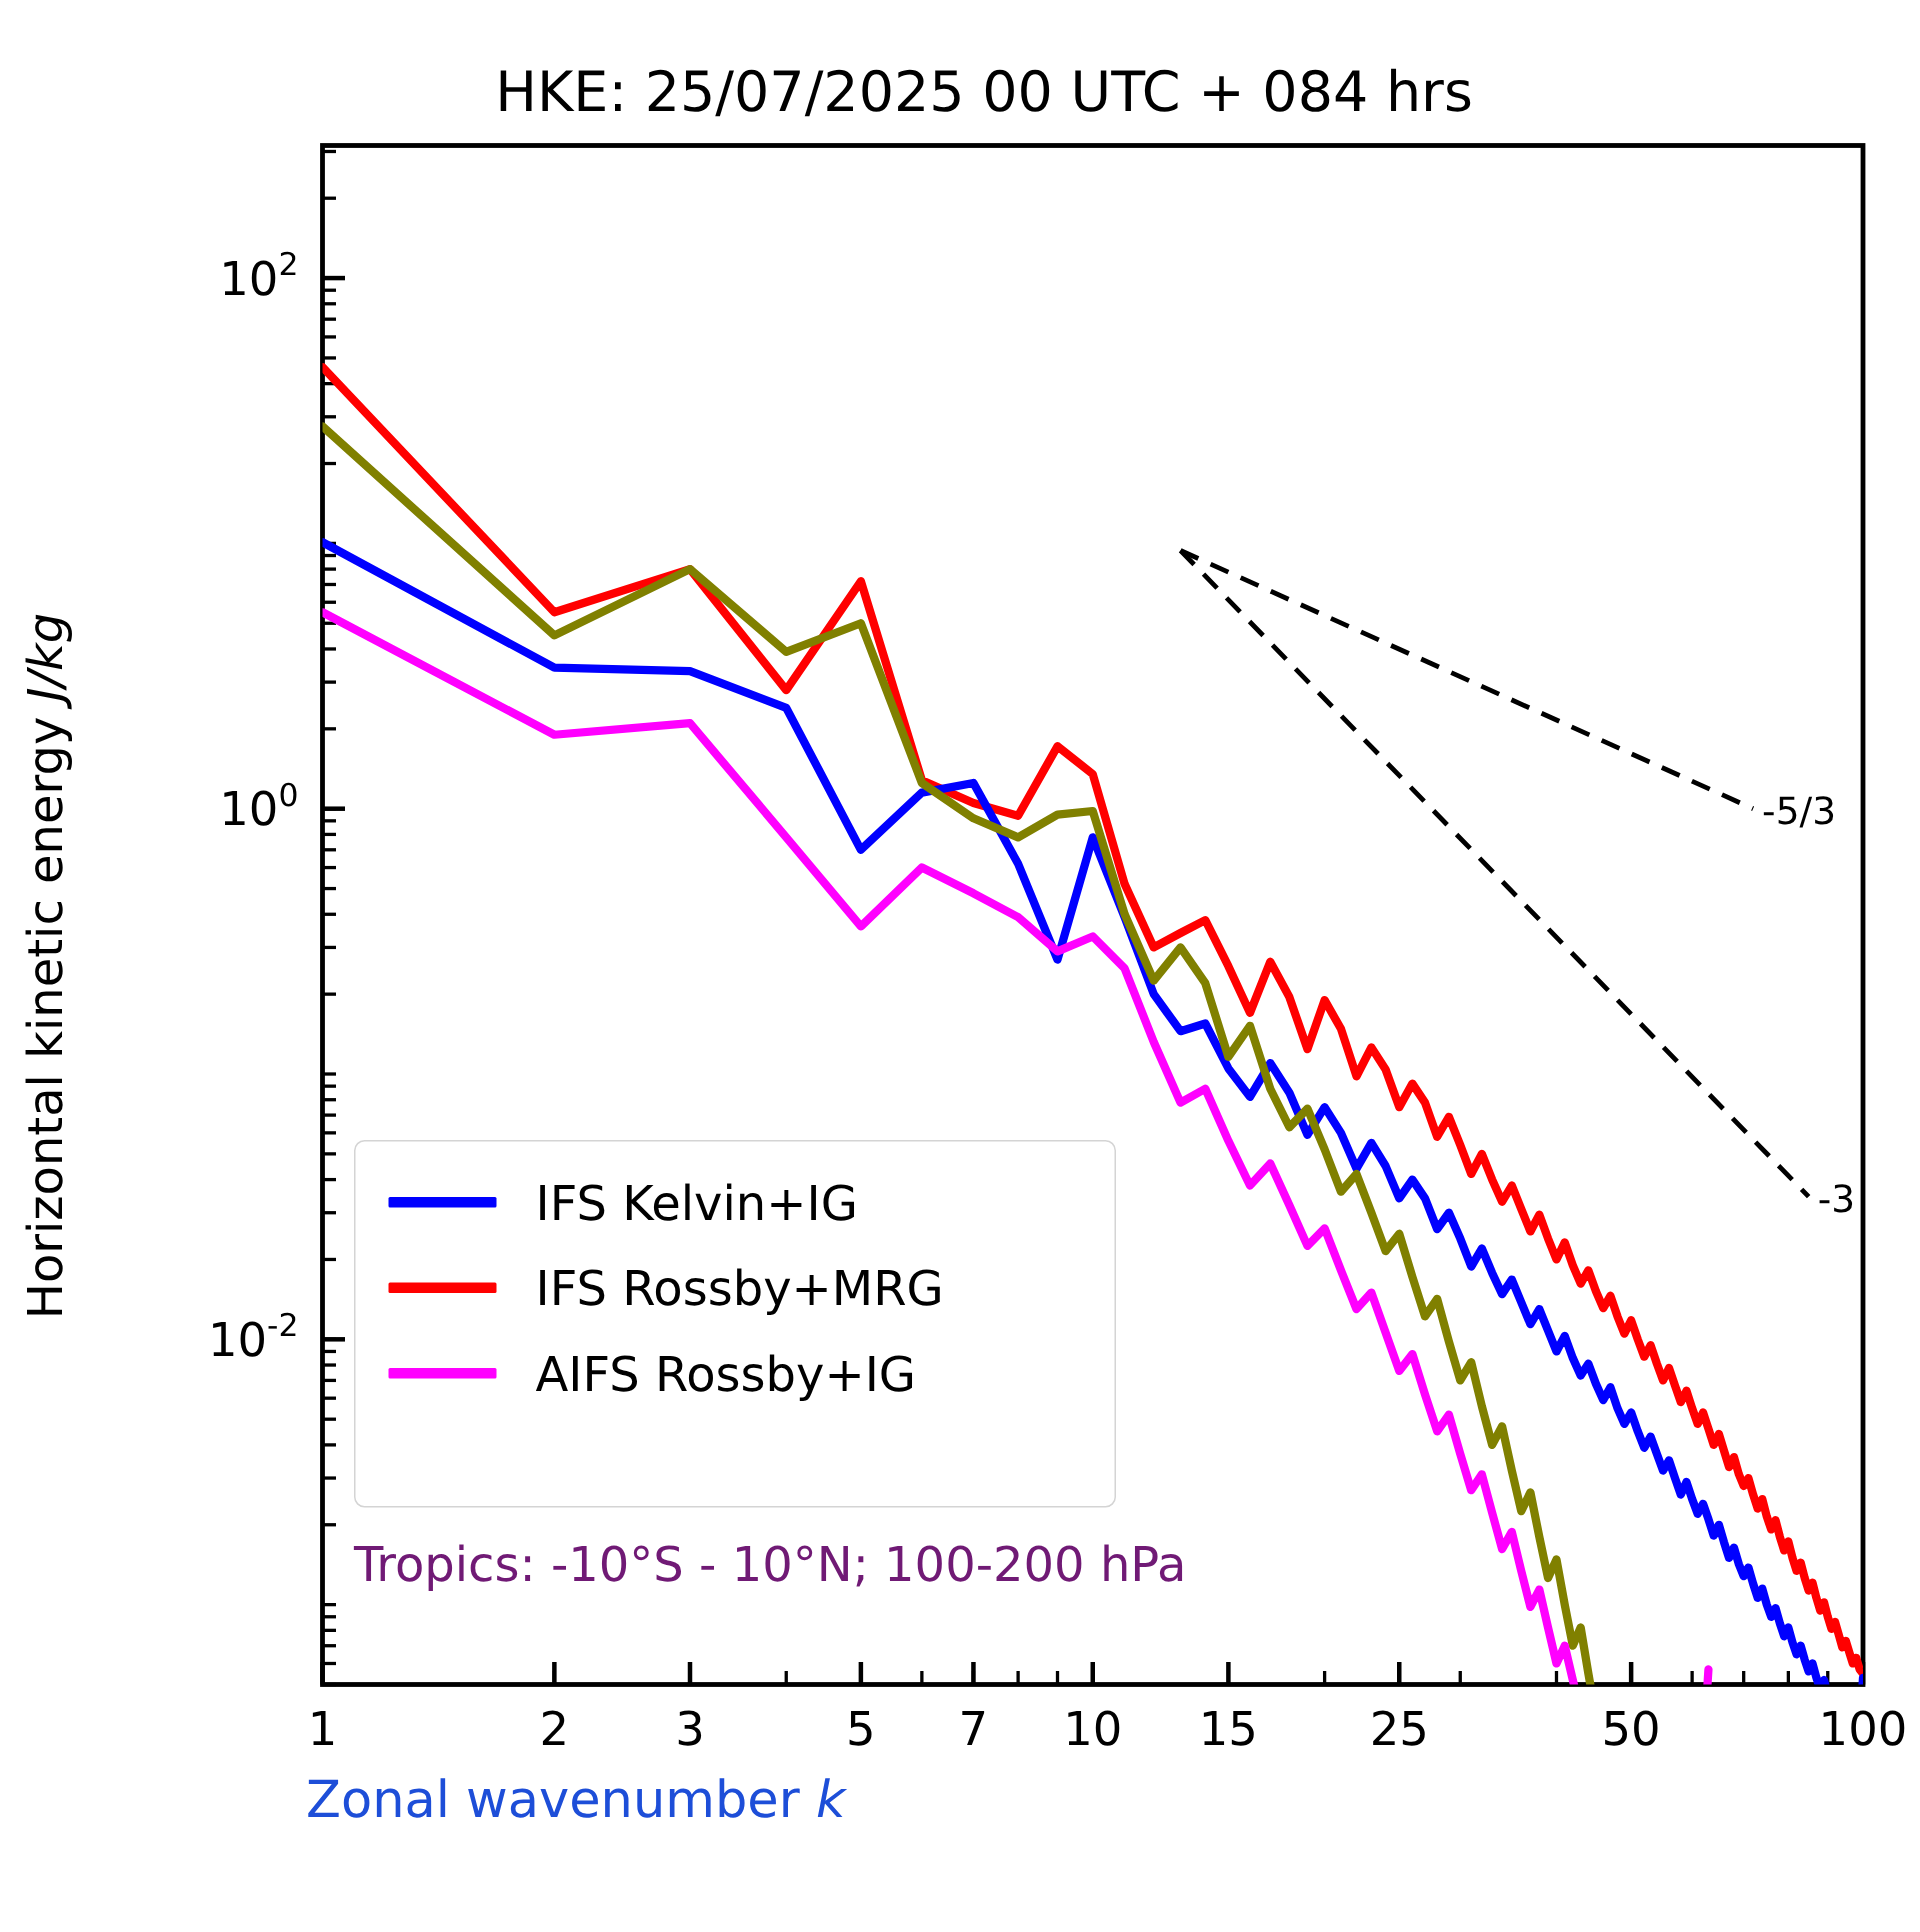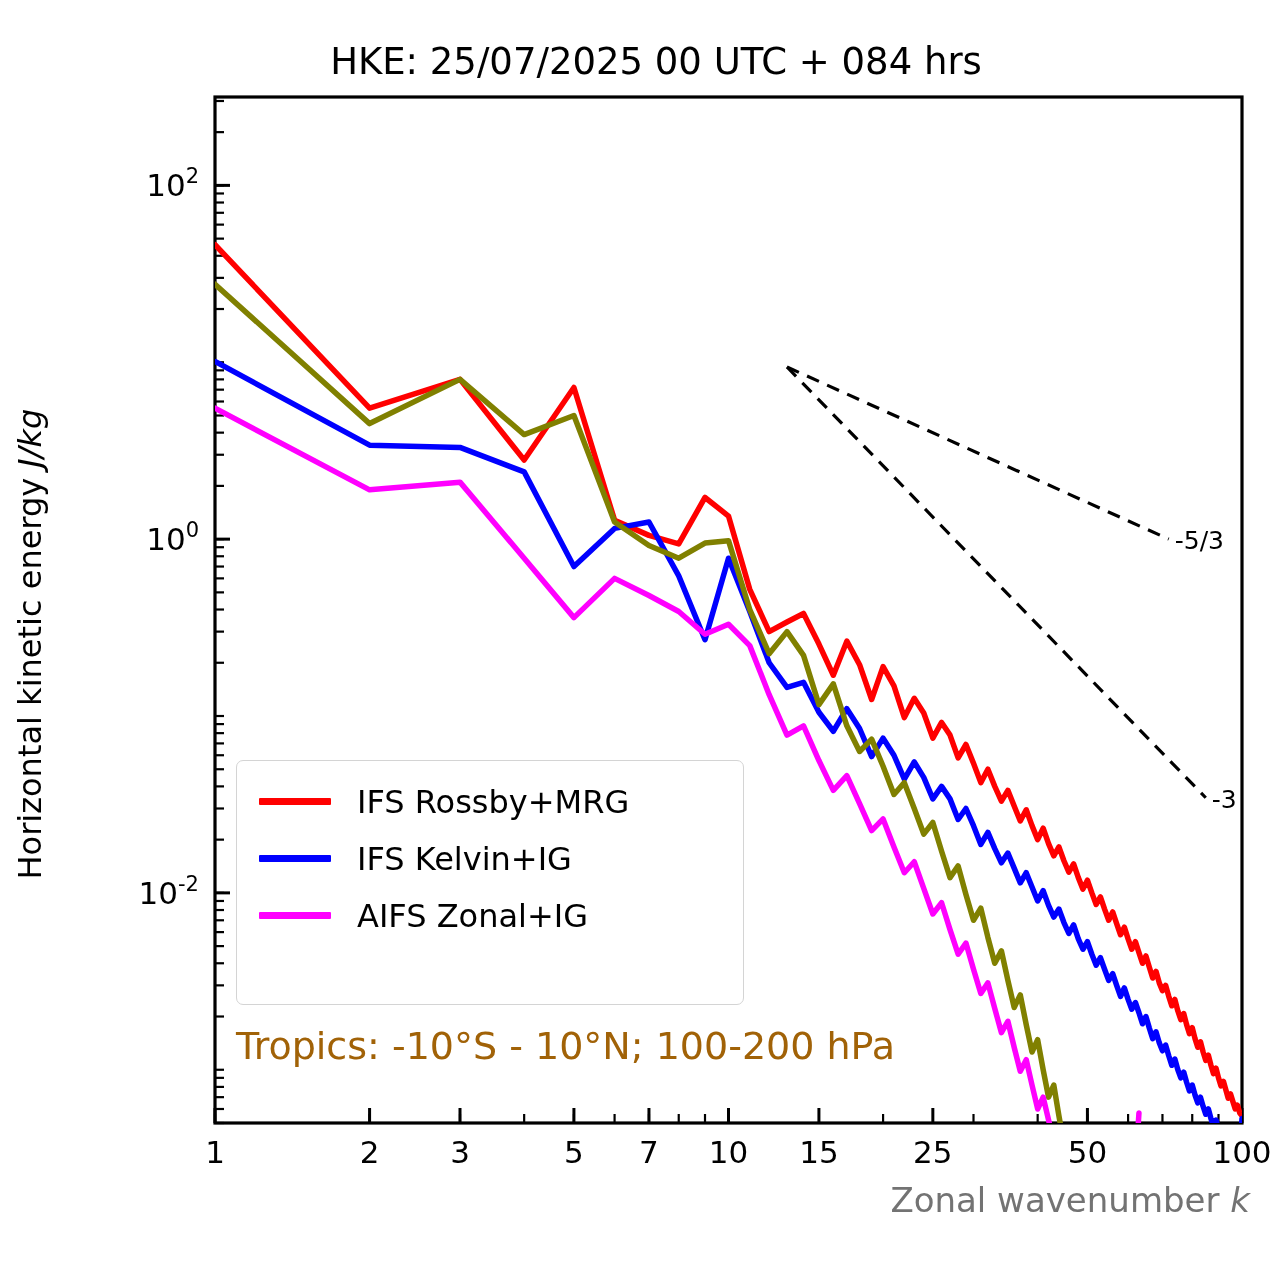--- a/index.html
+++ b/index.html
@@ -11,38 +11,38 @@
     font-size:37px;color:#000;letter-spacing:0px;
   }
   #ylabel{
     position:absolute;left:0;top:0;width:1288px;height:60px;
     transform-origin:0 0;transform:rotate(-90deg) translate(-1288px,0);
     text-align:center;font-size:32px;color:#000;
     display:flex;align-items:center;justify-content:center;
   }
   #ylabel .ital{font-style:italic;}
   #xlabel{
-    position:absolute;left:222px;top:1180px;width:1028px;text-align:right;
-    font-size:34px;color:#737373;
+    position:absolute;left:204px;top:1180px;width:1028px;text-align:left;
+    font-size:34px;color:#1d4ed8;
   }
   #xlabel .ital{font-style:italic;}
   svg{position:absolute;left:0;top:0;}
   .tick-lbl{font-family:"DejaVu Sans",sans-serif;font-size:31px;fill:#000;}
   .ann-lbl{font-family:"DejaVu Sans",sans-serif;font-size:25px;fill:#000;}
   
   #legend{
     position:absolute;left:236px;top:760px;width:508px;height:245px;
     border:1.6px solid #d4d4d4;border-radius:7px;background:#fff;
     box-sizing:border-box;padding:12px 0 0 0;
   }
   .leg-row{display:flex;align-items:center;height:57px;padding-left:22px;}
   .leg-swatch{width:72px;height:7px;border-radius:1px;margin-right:26px;flex:0 0 auto;}
   .leg-text{font-size:32px;color:#000;line-height:1;white-space:nowrap;}
   #subnote{
-    position:absolute;left:236px;top:1024px;font-size:38px;color:#a16207;white-space:nowrap;
+    position:absolute;left:236px;top:1024px;font-size:32px;color:#701a75;white-space:nowrap;
   }
 </style>
 </head>
 <body>
 
 <div id="root">
 
   <div id="title">HKE: 25/07/2025 00 UTC + 084 hrs</div>
 
   <div id="ylabel">
@@ -169,28 +169,28 @@
       <g clip-path="url(#pc)">
         <path d="M215.00 244.70 L369.58 408.18 L460.00 379.40 L524.16 460.04 L573.92 387.49 L614.58 520.17 L648.96 535.38 L678.74 543.88 L705.00 497.47 L728.50 516.08 L749.76 589.36 L769.16 631.62 L787.01 622.00 L803.54 613.46 L818.92 644.10 L833.32 675.25 L846.84 641.14 L859.58 664.71 L871.64 699.48 L883.08 666.70 L893.96 685.89 L904.33 717.56 L914.25 698.25 L923.74 712.99 L932.84 738.10 L941.59 722.41 L950.01 735.09 L958.12 757.85 L965.94 744.51 L973.50 763.34 L980.81 782.64 L987.89 769.25 L994.76 786.39 L1001.41 801.17 L1007.88 790.33 L1014.16 805.97 L1020.27 820.97 L1026.22 809.78 L1032.01 825.63 L1037.66 839.64 L1043.16 828.24 L1048.54 843.58 L1053.79 855.82 L1058.91 846.88 L1063.92 860.72 L1068.83 872.14 L1073.62 863.81 L1078.32 877.61 L1082.92 889.13 L1087.42 880.17 L1091.84 892.88 L1096.17 904.47 L1100.42 896.82 L1104.58 909.07 L1108.68 920.28 L1112.69 911.97 L1116.64 923.64 L1120.52 934.72 L1124.33 927.16 L1128.08 938.80 L1131.77 949.26 L1135.39 941.65 L1138.96 952.53 L1142.47 963.27 L1145.93 955.94 L1149.34 967.21 L1152.69 978.04 L1155.99 971.36 L1159.25 982.85 L1162.46 990.66 L1165.62 985.36 L1168.74 996.36 L1171.82 1005.77 L1174.85 999.37 L1177.84 1010.96 L1180.80 1019.65 L1183.71 1013.50 L1186.59 1024.60 L1189.43 1033.65 L1192.24 1027.65 L1195.01 1038.61 L1197.74 1047.27 L1200.45 1041.75 L1203.12 1052.00 L1205.76 1060.37 L1208.36 1055.11 L1210.94 1065.28 L1213.49 1073.70 L1216.01 1068.23 L1218.50 1077.85 L1220.97 1085.94 L1223.41 1081.34 L1225.82 1089.83 L1228.20 1098.26 L1230.56 1093.93 L1232.90 1101.67 L1235.21 1108.99 L1237.49 1105.25 L1239.76 1112.93 L1242.00 1115.68 " fill="none" stroke="#FF0000" stroke-width="5.5" stroke-linejoin="round" stroke-linecap="round"></path>
         <path d="M215.00 361.49 L369.58 445.13 L460.00 447.42 L524.16 471.88 L573.92 566.53 L614.58 528.40 L648.96 521.99 L678.74 575.85 L705.00 639.71 L728.50 558.22 L749.76 611.46 L769.16 662.76 L787.01 687.46 L803.54 682.34 L818.92 712.26 L833.32 731.25 L846.84 708.68 L859.58 728.49 L871.64 756.54 L883.08 738.10 L893.96 755.25 L904.33 779.07 L914.25 761.93 L923.74 777.34 L932.84 798.88 L941.59 786.39 L950.01 798.88 L958.12 819.48 L965.94 808.49 L973.50 825.63 L980.81 844.39 L987.89 832.31 L994.76 848.59 L1001.41 862.77 L1007.88 853.03 L1014.16 868.14 L1020.27 882.82 L1026.22 872.73 L1032.01 886.97 L1037.66 900.97 L1043.16 890.61 L1048.54 905.36 L1053.79 917.06 L1058.91 909.07 L1063.92 922.51 L1068.83 933.41 L1073.62 924.80 L1078.32 938.80 L1082.92 949.26 L1087.42 941.65 L1091.84 954.22 L1096.17 965.21 L1100.42 957.71 L1104.58 969.25 L1108.68 980.41 L1112.69 973.52 L1116.64 985.36 L1120.52 996.36 L1124.33 987.97 L1128.08 999.37 L1131.77 1009.19 L1135.39 1002.51 L1138.96 1012.76 L1142.47 1023.76 L1145.93 1016.51 L1149.34 1028.10 L1152.69 1038.61 L1155.99 1031.75 L1159.25 1042.82 L1162.46 1050.79 L1165.62 1045.01 L1168.74 1055.75 L1171.82 1065.28 L1174.85 1059.02 L1177.84 1069.76 L1180.80 1077.85 L1183.71 1072.10 L1186.59 1082.24 L1189.43 1090.84 L1192.24 1085.00 L1195.01 1094.99 L1197.74 1102.85 L1200.45 1097.15 L1203.12 1106.48 L1205.76 1114.29 L1208.36 1108.99 L1210.94 1118.52 L1213.49 1126.14 L1216.01 1119.99 L1218.50 1129.41 L1220.97 1136.39 L1223.41 1131.09 L1225.82 1140.14 L1228.20 1146.13 L1230.56 1140.14 L1232.90 1148.23 L1235.21 1152.62 L1237.49 1148.23 L1239.76 1154.92 L1242.00 1118.52 " fill="none" stroke="#0000FF" stroke-width="5.5" stroke-linejoin="round" stroke-linecap="round"></path>
         <path d="M215.00 284.27 L369.58 423.59 L460.00 379.40 L524.16 434.59 L573.92 415.50 L614.58 521.99 L648.96 545.54 L678.74 558.22 L705.00 543.07 L728.50 540.68 L749.76 609.52 L769.16 653.71 L787.01 631.62 L803.54 655.44 L818.92 704.61 L833.32 683.84 L846.84 725.83 L859.58 751.50 L871.64 739.14 L883.08 766.24 L893.96 794.48 L904.33 782.64 L914.25 808.49 L923.74 834.08 L932.84 822.50 L941.59 851.22 L950.01 877.61 L958.12 865.94 L965.94 894.43 L973.50 920.28 L980.81 908.12 L987.89 937.42 L994.76 963.27 L1001.41 950.88 L1007.88 980.41 L1014.16 1007.46 L1020.27 994.89 L1026.22 1024.60 L1032.01 1052.00 L1037.66 1039.64 L1043.16 1069.76 L1048.54 1097.15 L1053.79 1085.00 L1058.91 1115.68 L1063.92 1144.08 L1068.83 1132.82 L1073.62 1164.84 " fill="none" stroke="#808000" stroke-width="5.5" stroke-linejoin="round" stroke-linecap="round"></path>
         <path d="M215.00 408.18 L369.58 489.83 L460.00 482.14 L524.16 558.22 L573.92 617.61 L614.58 578.37 L648.96 595.51 L678.74 611.46 L705.00 634.22 L728.50 624.29 L749.76 645.62 L769.16 694.68 L787.01 735.09 L803.54 725.83 L818.92 760.55 L833.32 790.33 L846.84 775.66 L859.58 803.53 L871.64 830.59 L883.08 818.89 L893.96 846.88 L904.33 872.73 L914.25 861.73 L923.74 888.40 L932.84 913.96 L941.59 902.70 L950.01 929.60 L958.12 954.22 L965.94 943.11 L973.50 969.25 L980.81 993.46 L987.89 982.85 L994.76 1008.49 L1001.41 1032.70 L1007.88 1021.26 L1014.16 1047.27 L1020.27 1071.31 L1026.22 1059.69 L1032.01 1085.00 L1037.66 1108.99 L1043.16 1097.15 L1048.54 1119.99 L1053.79 1142.09 L1058.91 1129.41 L1063.92 1152.62 L1068.83 1173.23 L1073.62 1162.24 L1078.32 1182.65 L1082.92 1201.48 L1087.42 1189.64 L1091.84 1210.53 L1096.17 1226.48 L1100.42 1215.48 L1104.58 1232.62 L1108.68 1250.57 L1112.69 1239.31 L1116.64 1256.45 L1120.52 1271.86 L1124.33 1260.94 L1128.08 1283.35 L1138.96 1112.93 " fill="none" stroke="#FF00FF" stroke-width="5.5" stroke-linejoin="round" stroke-linecap="round"></path>
       </g>
     </svg>
 
   <div id="legend">
       <div class="leg-row">
+        <div class="leg-swatch" style="background: rgb(0, 0, 255);"></div>
+        <div class="leg-text">IFS Kelvin+IG</div>
+      </div>
+      <div class="leg-row">
         <div class="leg-swatch" style="background: rgb(255, 0, 0);"></div>
         <div class="leg-text">IFS Rossby+MRG</div>
       </div>
       <div class="leg-row">
-        <div class="leg-swatch" style="background: rgb(0, 0, 255);"></div>
-        <div class="leg-text">IFS Kelvin+IG</div>
-      </div>
-      <div class="leg-row">
         <div class="leg-swatch" style="background: rgb(255, 0, 255);"></div>
-        <div class="leg-text">AIFS Zonal+IG</div>
+        <div class="leg-text">AIFS Rossby+IG</div>
       </div>
     </div>
 
   <div id="subnote">Tropics: -10°S - 10°N; 100-200 hPa</div>
 
 </div>
 
 </body></html>

